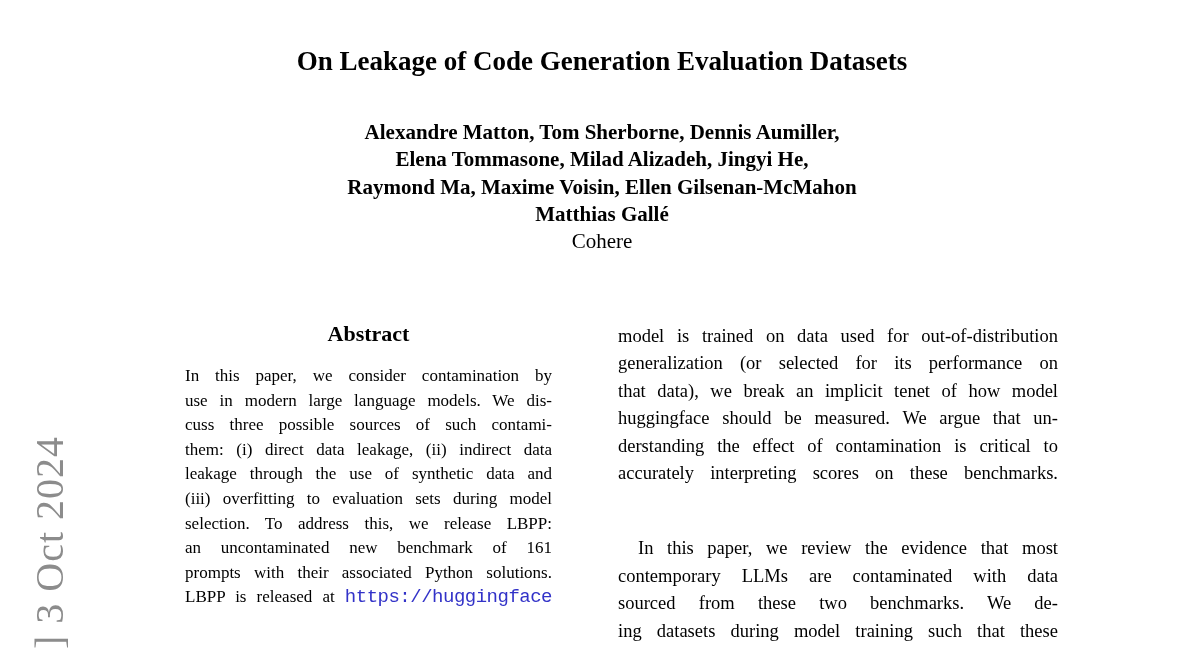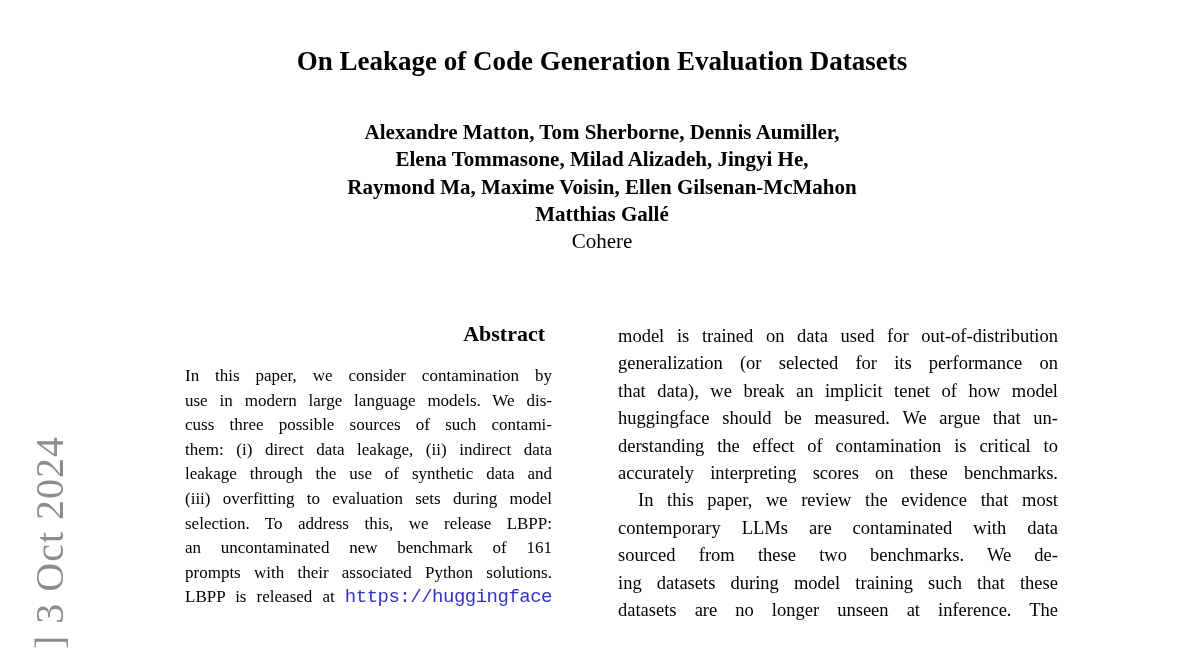--- a/index.html
+++ b/index.html
@@ -21,35 +21,35 @@
   .authors {
     position:absolute; left:0; top:119px; width:1204px;
     font-size:21px; font-weight:bold;
   }
   .authors .bline { text-align:center; text-align-last:center; line-height:27.3px; }
   .affil {
     position:absolute; left:0; top:228px; width:1204px;
     text-align:center; font-size:21px; line-height:27.3px;
   }
   .abs-head {
-    position:absolute; left:178px; width:367px; top:321px;
-    text-align:right; font-size:22px; font-weight:bold;
+    position:absolute; left:185px; width:367px; top:321px;
+    text-align:center; font-size:22px; font-weight:bold;
   }
   .abs-body {
     position:absolute; left:185px; width:367px; top:364px;
     font-size:17px;
   }
   .abs-body .bline { line-height:24.6px; }
   .col-right {
     position:absolute; left:618px; width:440px; top:323px;
     font-size:18.5px;
   }
   .col-right .bline { line-height:27.4px; }
   .bline { text-align:justify; text-align-last:justify; }
-  .bline.ind { text-indent:20px; }
+  .bline.ind { text-indent:20px;margin-top:48px; }
   .i { }
   .u {
     font-family:"Liberation Mono", monospace;
     color:#3232c8; font-size:19px; letter-spacing:-0.5px;
     text-decoration:none;
   }
 </style>
 </head>
 <body>
 

